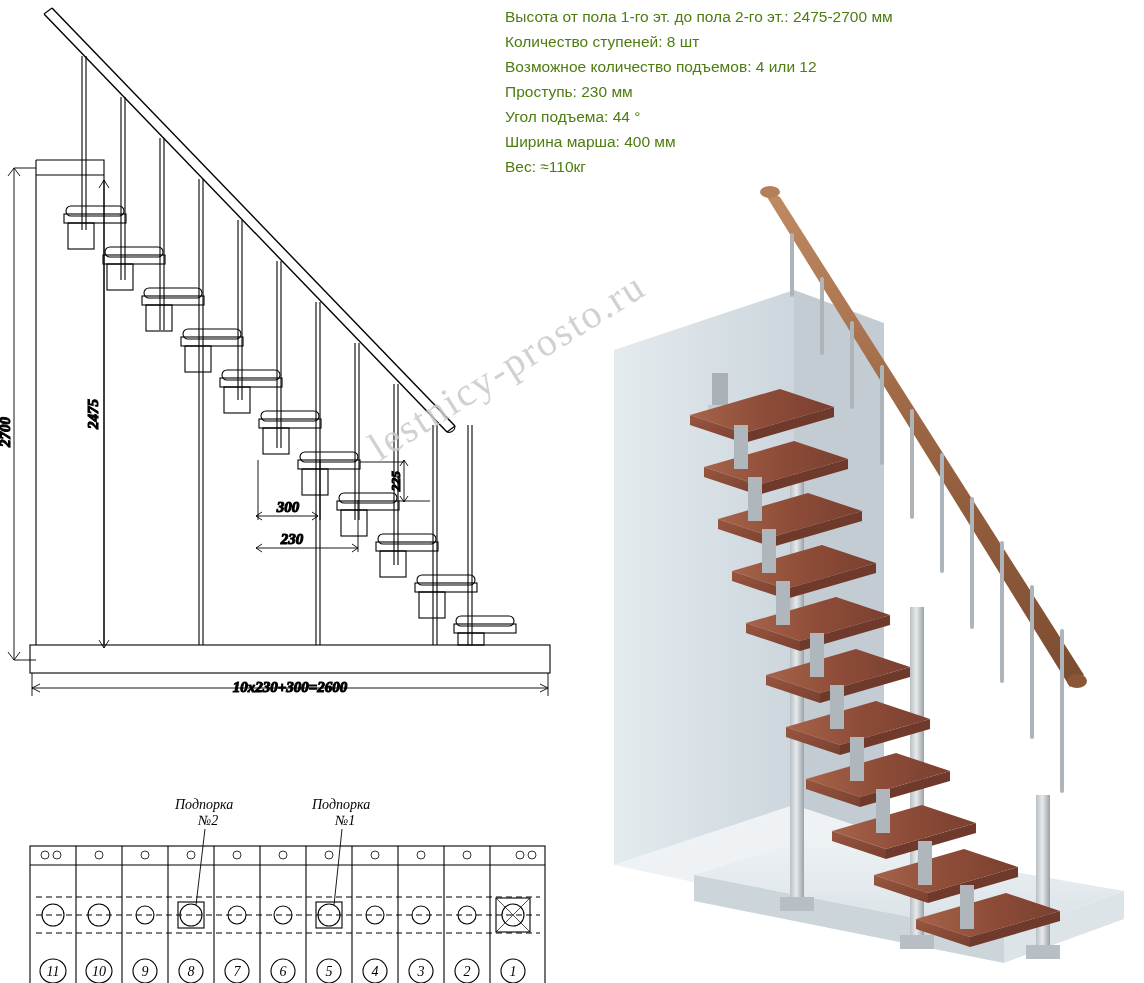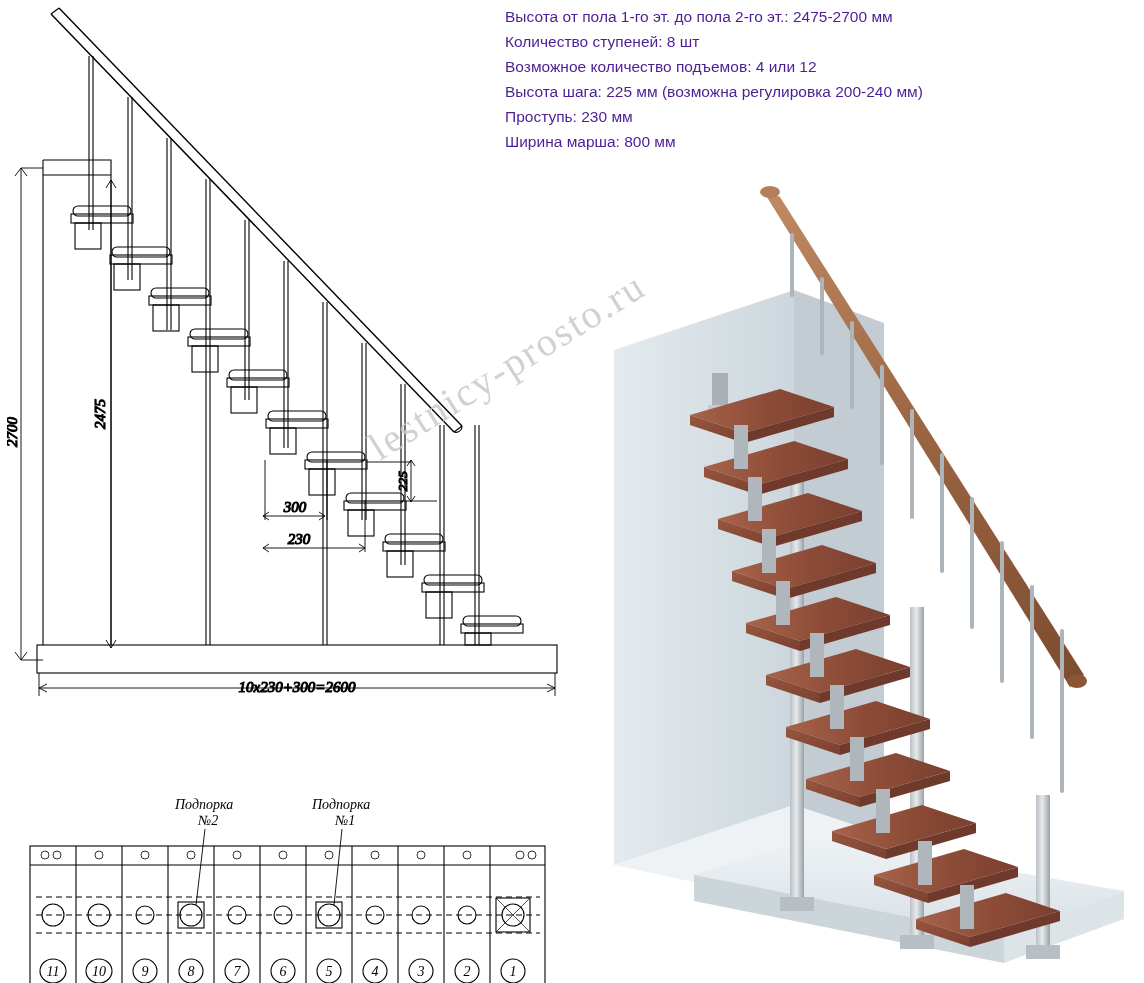--- a/index.html
+++ b/index.html
@@ -21,21 +21,21 @@
 
   
   #spec-list {
     position: absolute;
     left: 505px;
     top: 4px;
     width: 620px;
   }
   #spec-list .spec-line {
     font-size: 15.5px;
-    color: #4c1d95;
+    color: #4d7c0f;
     line-height: 25px;
     white-space: nowrap;
   }
 
   
   .panel {
     position: absolute;
   }
   svg { display: block; }
 
@@ -87,26 +87,27 @@
 </style>
 </head>
 <body>
 
 <div class="root">
 
   <div id="spec-list">
     <div class="spec-line">Высота от пола 1-го эт. до пола 2-го эт.: 2475-2700 мм</div>
     <div class="spec-line">Количество ступеней: 8 шт</div>
     <div class="spec-line">Возможное количество подъемов: 4 или 12</div>
-    <div class="spec-line">Высота шага: 225 мм (возможна регулировка 200-240 мм)</div>
     <div class="spec-line">Проступь: 230 мм</div>
-    <div class="spec-line">Ширина марша: 800 мм</div>
+    <div class="spec-line">Угол подъема: 44 °</div>
+    <div class="spec-line">Ширина марша: 400 мм</div>
+    <div class="spec-line">Вес: ≈110кг</div>
   </div>
 
-  <div class="panel" style="left:7px;top:0;">
+  <div class="panel" style="left:0;top:0;font-weight:bold;">
     <svg width="560" height="730" viewBox="0 0 560 730">
       <g stroke="#000" fill="none" stroke-width="1.1" shape-rendering="geometricPrecision">
 
         <g>
           <rect x="30" y="645" width="520" height="28" stroke="#000" fill="#ffffff"></rect>
         </g>
 
         <g>
           <path d="M36 160 L104 160 L104 645"></path>
           <path d="M36 160 L36 645"></path>

